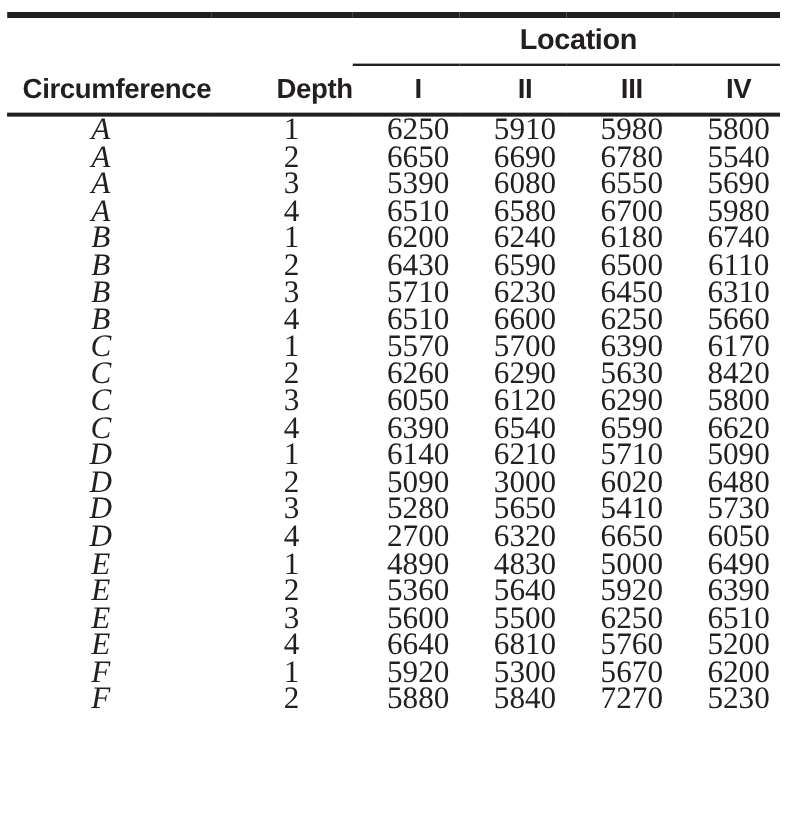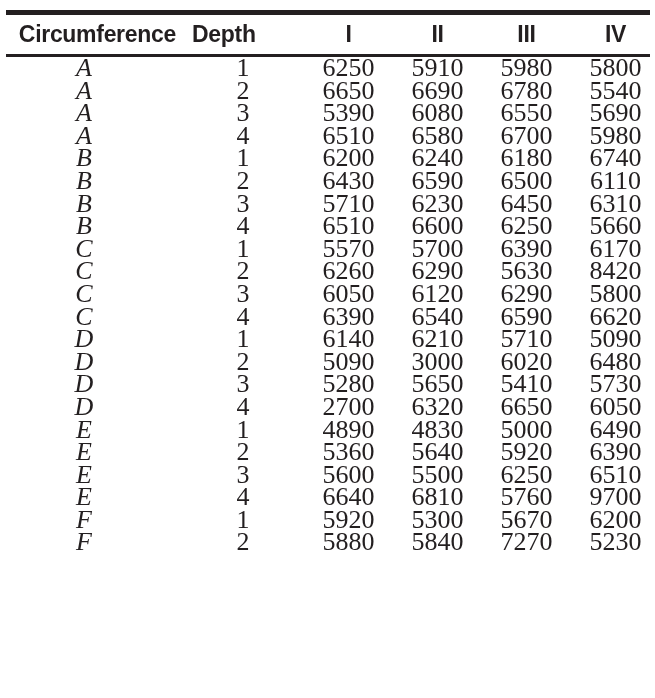--- a/index.html
+++ b/index.html
@@ -35,21 +35,21 @@
   }
   tr.spanner-row th { height: 38px; }
   th.loc-group {
     text-align: center;
     border-bottom: 2px solid #231f20;
     text-indent: 20px;
     font-size: 24px;
   }
   tr.header-row th { height: 39px; border-bottom: 3px solid #231f20; }
   th.circ-h  { text-align: right; padding-left: 4px; }
-  th.depth-h { text-align: left; text-indent: 16px; }
+  th.depth-h { text-align: right; text-indent: 16px; }
   th.loc-h   { text-align: center; text-indent: 20px; }
 
   
   tbody td {
     font-family: "Liberation Serif", "DejaVu Serif", serif;
     font-size: 26px;
     height: 22.6px;
     line-height: 22.6px;
     padding: 0;
     text-align: center;
@@ -67,20 +67,24 @@
   <table class="data-table">
     <colgroup>
       <col class="c-circ">
       <col class="c-depth">
       <col class="c-loc">
       <col class="c-loc">
       <col class="c-loc">
       <col class="c-loc">
     </colgroup>
     <thead>
+      <tr class="spanner-row">
+        <th colspan="2"></th>
+        <th colspan="4" class="loc-group">Location</th>
+      </tr>
       <tr class="header-row">
         <th class="circ-h">Circumference</th>
         <th class="depth-h">Depth</th>
         <th class="loc-h">I</th>
         <th class="loc-h">II</th>
         <th class="loc-h">III</th>
         <th class="loc-h">IV</th>
       </tr>
     </thead>
     <tbody>
@@ -235,21 +239,21 @@
           <td class="loc">5500</td>
           <td class="loc">6250</td>
           <td class="loc">6510</td>
         </tr>
         <tr>
           <td class="circ">E</td>
           <td class="depth">4</td>
           <td class="loc">6640</td>
           <td class="loc">6810</td>
           <td class="loc">5760</td>
-          <td class="loc">9700</td>
+          <td class="loc">5200</td>
         </tr>
         <tr>
           <td class="circ">F</td>
           <td class="depth">1</td>
           <td class="loc">5920</td>
           <td class="loc">5300</td>
           <td class="loc">5670</td>
           <td class="loc">6200</td>
         </tr>
         <tr>

